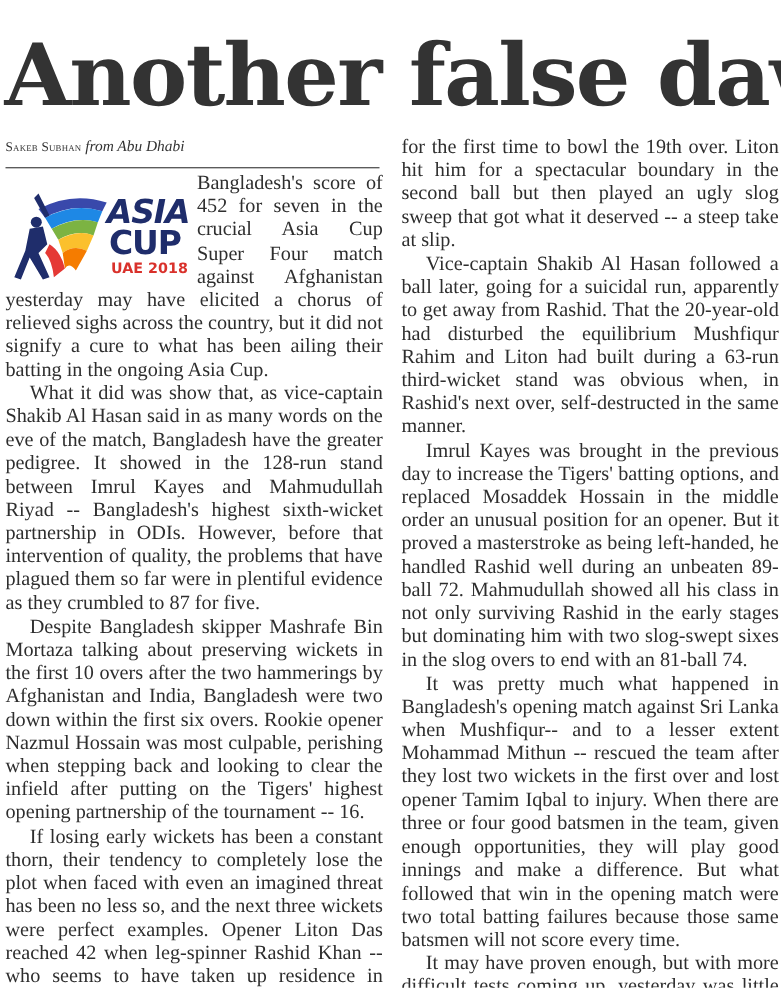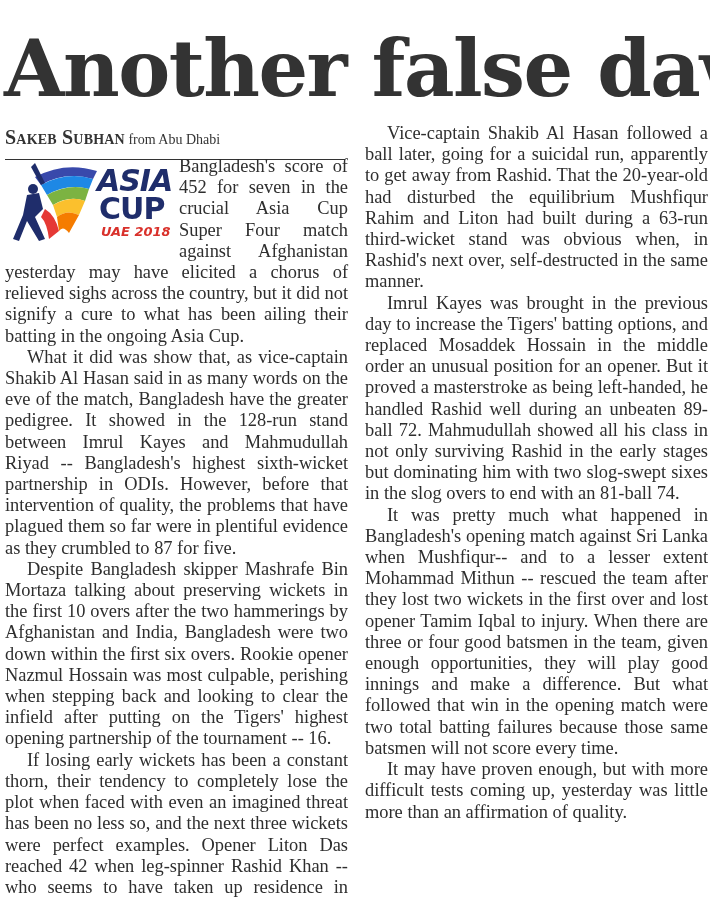--- a/index.html
+++ b/index.html
@@ -8,48 +8,48 @@
     position: absolute; left: 4px; top: 24px; width: 706px;
     font-family: "DejaVu Serif", serif; font-weight: bold;
     font-size: 78px; line-height: 90px; letter-spacing: -1.5px;
     color: #333333; white-space: nowrap; margin: 0;
   }
   .byline {
     position: absolute; left: 5px; top: 126px; width: 340px;
     font-family: "Liberation Serif", serif; font-size: 14px; color: #333;
     padding-bottom: 10px; border-bottom: 1.5px solid #333;
   }
-  .byline .author { font-variant: small-caps; font-weight: bold; font-size: 20px; letter-spacing: 0.2px; }
-  .byline .loc { }
+  .byline .author { font-variant: small-caps; font-weight: normal; font-size: 12px; letter-spacing: 0.2px; }
+  .byline .loc { font-style: italic; }
   .col {
     position: absolute; top: 156px; width: 343px;
     font-family: "Liberation Serif", serif; font-size: 18.4px; line-height: 21.2px;
     text-align: justify; color: #2e2e2e;
   }
   .col p { margin: 0; text-indent: 22px; }
   .col p.first { text-indent: 0; }
   .col-left { left: 5px; }
   .col-right { left: 365px; top: 123px; }
   .logo {
-    float: left; width: 170px; height: 86px; margin: 3px 4px 0 0; position: relative;
+    float: left; width: 170px; height: 86px; margin: 16px 4px 0 0; position: relative;
   }
   .logo svg { position: absolute; left: 0; top: 0; }
   .logo .asia {
     position: absolute; left: 92px; top: 8px;
     font-family: "DejaVu Sans", sans-serif; font-weight: bold; font-style: italic;
     font-size: 30px; line-height: 28px; color: #1f2d6b; letter-spacing: -1px;
   }
   .logo .cup {
     position: absolute; left: 94px; top: 36px;
     font-family: "DejaVu Sans", sans-serif; font-weight: bold; 
     font-size: 30px; line-height: 28px; color: #1f2d6b; letter-spacing: -1px;
   }
   .logo .uae {
     position: absolute; left: 96px; top: 66px;
-    font-family: "DejaVu Sans", sans-serif; font-weight: bold; font-style: italic;
+    font-family: "DejaVu Sans", sans-serif; font-weight: bold; 
     font-size: 13px; line-height: 14px; color: #d9312b;
   }
 </style>
 </head>
 <body>
 
 <h1 class="headline">Another false dawn?</h1>
 
 <div class="byline">
   <span class="author">Sakeb Subhan</span>
@@ -73,17 +73,18 @@
     <span class="cup">CUP</span>
     <span class="uae">UAE 2018</span>
   </div>
   <p class="first">Bangladesh's score of 452 for seven in the crucial Asia Cup Super Four match against Afghanistan yesterday may have elicited a chorus of relieved sighs across the country, but it did not signify a cure to what has been ailing their batting in the ongoing Asia Cup.</p>
   <p>What it did was show that, as vice-captain Shakib Al Hasan said in as many words on the eve of the match, Bangladesh have the greater pedigree. It showed in the 128-run stand between Imrul Kayes and Mahmudullah Riyad -- Bangladesh's highest sixth-wicket partnership in ODIs. However, before that intervention of quality, the problems that have plagued them so far were in plentiful evidence as they crumbled to 87 for five.</p>
   <p>Despite Bangladesh skipper Mashrafe Bin Mortaza talking about preserving wickets in the first 10 overs after the two hammerings by Afghanistan and India, Bangladesh were two down within the first six overs. Rookie opener Nazmul Hossain was most culpable, perishing when stepping back and looking to clear the infield after putting on the Tigers' highest opening partnership of the tournament -- 16.</p>
   <p>If losing early wickets has been a constant thorn, their tendency to completely lose the plot when faced with even an imagined threat has been no less so, and the next three wickets were perfect examples. Opener Liton Das reached 42 when leg-spinner Rashid Khan -- who seems to have taken up residence in Bangladesh batsmen's minds of late -- came on</p>
 </div>
 
 <div class="col col-right">
+  <p class="first">for the first time to bowl the 19th over. Liton hit him for a spectacular boundary in the second ball but then played an ugly slog sweep that got what it deserved -- a steep take at slip.</p>
   <p>Vice-captain Shakib Al Hasan followed a ball later, going for a suicidal run, apparently to get away from Rashid. That the 20-year-old had disturbed the equilibrium Mushfiqur Rahim and Liton had built during a 63-run third-wicket stand was obvious when, in Rashid's next over, self-destructed in the same manner.</p>
   <p>Imrul Kayes was brought in the previous day to increase the Tigers' batting options, and replaced Mosaddek Hossain in the middle order an unusual position for an opener. But it proved a masterstroke as being left-handed, he handled Rashid well during an unbeaten 89-ball 72. Mahmudullah showed all his class in not only surviving Rashid in the early stages but dominating him with two slog-swept sixes in the slog overs to end with an 81-ball 74.</p>
   <p>It was pretty much what happened in Bangladesh's opening match against Sri Lanka when Mushfiqur-- and to a lesser extent Mohammad Mithun -- rescued the team after they lost two wickets in the first over and lost opener Tamim Iqbal to injury. When there are three or four good batsmen in the team, given enough opportunities, they will play good innings and make a difference. But what followed that win in the opening match were two total batting failures because those same batsmen will not score every time.</p>
   <p>It may have proven enough, but with more difficult tests coming up, yesterday was little more than an affirmation of quality.</p>
 </div>
 
 </body></html>

